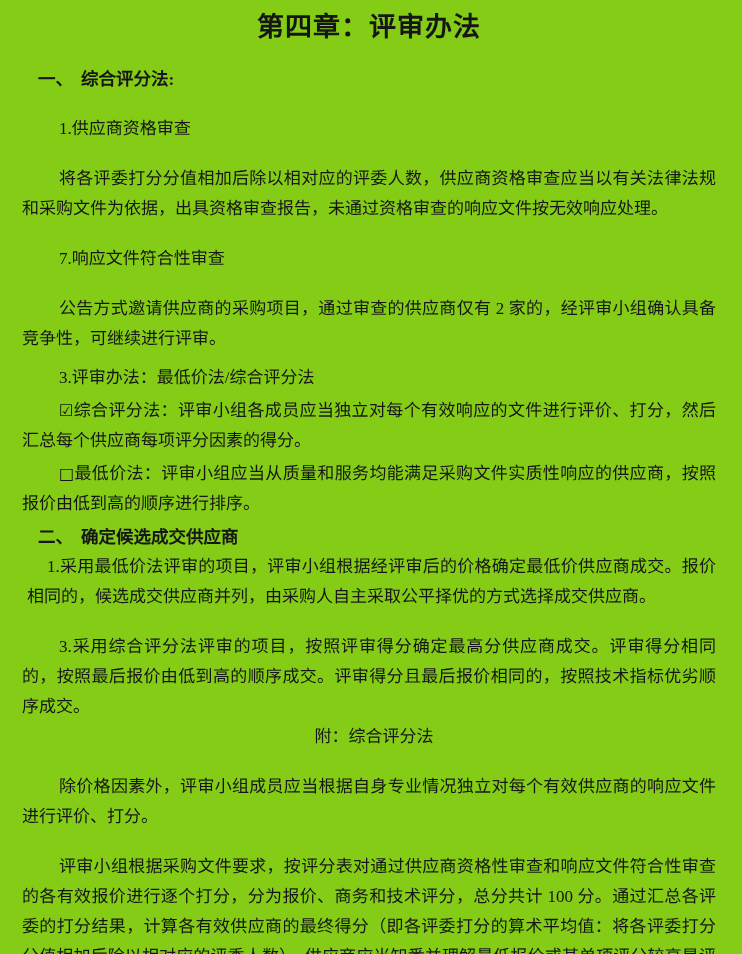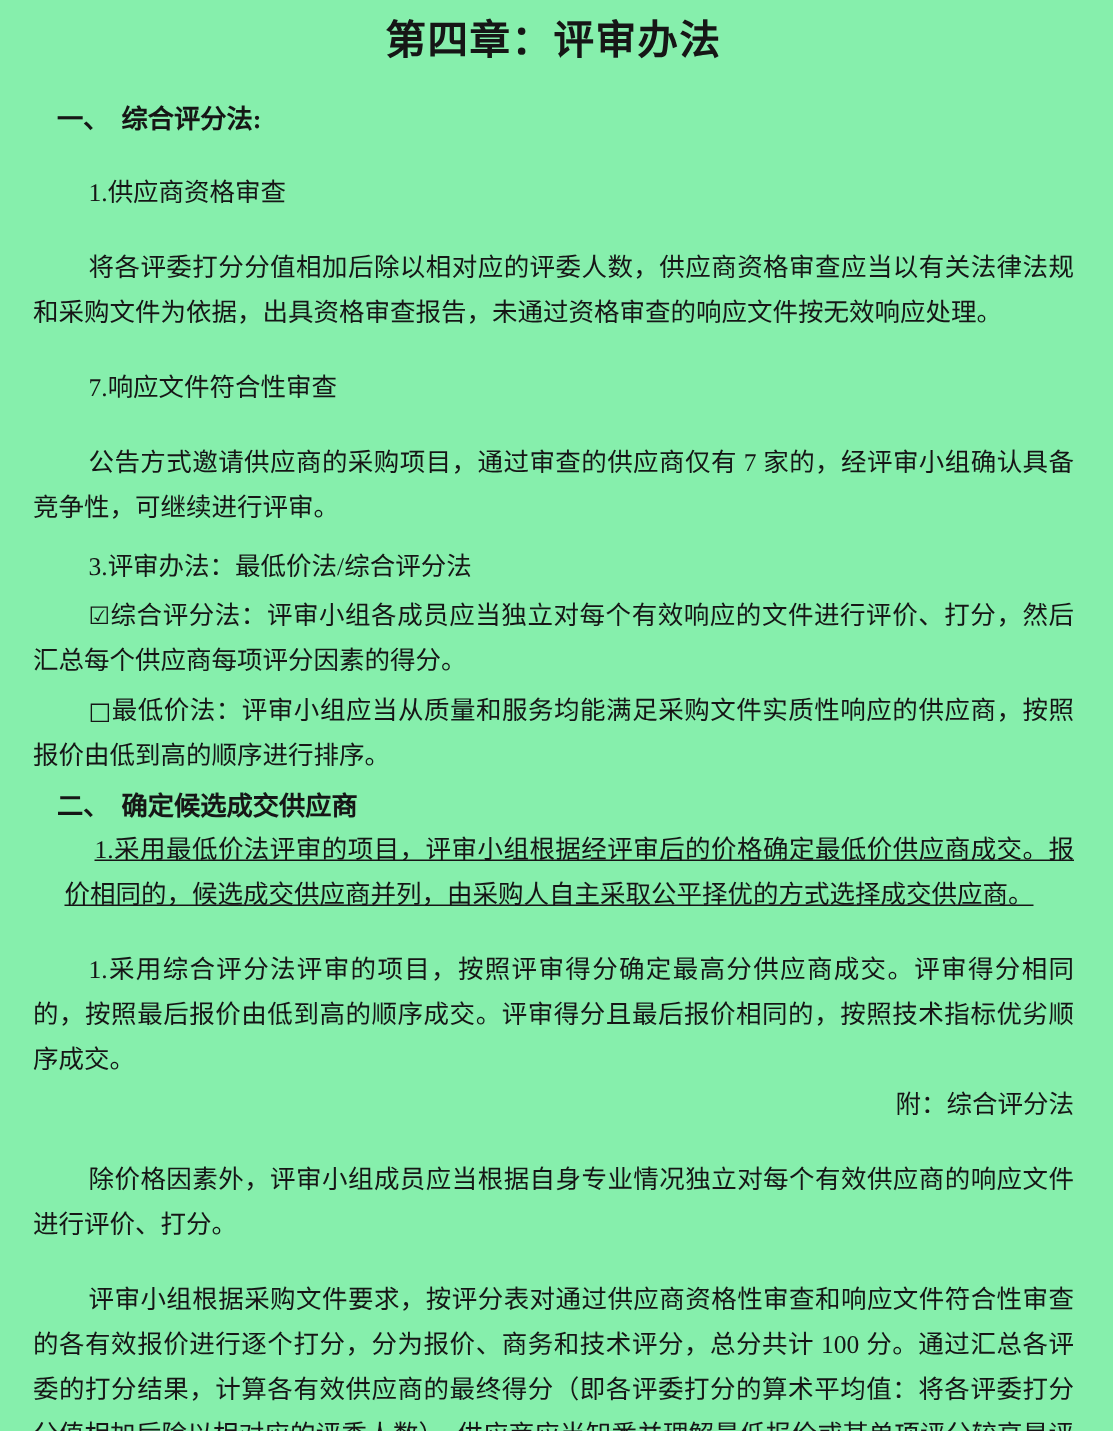--- a/index.html
+++ b/index.html
@@ -12,21 +12,21 @@
     height: 954px;
     overflow: hidden;
     color: #161616;
     font-family: "Liberation Serif", "DejaVu Serif", serif;
   }
   .page {
     box-sizing: border-box;
     width: 742px;
     height: 954px;
     padding: 8px 26px 0 22px;
-    background: #86efac;
+    background: #84cc16;
   }
   .doc-title {
     margin: 2px 0 20px 0;
     text-align: center;
     font-size: 27px;
     font-weight: bold;
     line-height: 34px;
     letter-spacing: 1px;
   }
   p {
@@ -39,23 +39,23 @@
   .para { text-indent: 37px; margin-top: 20px; }
   
   .subhead {
     margin-left: 16px;
     font-weight: bold;
     font-size: 17.5px;
     text-align: left;
   }
   .subhead .sec-no { margin-right: 8px; }
   
-  .appendix { margin-left: 10px; text-align: right; }
+  .appendix { margin-left: 10px; text-align: center; }
   
-  .hang { margin-left: 21px; text-indent: 20px; text-decoration: underline; }
+  .hang { margin-left: 5px; text-indent: 20px; }
   .gap-lg { margin-top: 9px; }
   .gap-sm { margin-top: 3px; }
   .checkbox {
     font-family: "DejaVu Sans", sans-serif;
     font-size: 16px;
   }
 </style>
 </head>
 <body>
 
@@ -65,33 +65,33 @@
 
   <p class="subhead"><span class="sec-no">一、</span><span>综合评分法:</span></p>
 
   <p class="para">1.供应商资格审查</p>
 
   <p class="para">将各评委打分分值相加后除以相对应的评委人数，供应商资格审查应当以有关法律法规和采购文件为依据，出具资格审查报告，未通过资格审查的响应文件按无效响应处理。</p>
 
   <p class="para">7.响应文件符合性审查</p>
 
 
-  <p class="para">公告方式邀请供应商的采购项目，通过审查的供应商仅有 7 家的，经评审小组确认具备竞争性，可继续进行评审。</p>
+  <p class="para">公告方式邀请供应商的采购项目，通过审查的供应商仅有 2 家的，经评审小组确认具备竞争性，可继续进行评审。</p>
 
   <p class="para gap-lg">3.评审办法：最低价法/综合评分法</p>
 
   <p class="para gap-sm"><span class="checkbox">☑</span><span>综合评分法：评审小组各成员应当独立对每个有效响应的文件进行评价、打分，然后汇总每个供应商每项评分因素的得分。</span></p>
 
   <p class="para gap-sm"><span class="checkbox">□</span><span>最低价法：评审小组应当从质量和服务均能满足采购文件实质性响应的供应商，按照报价由低到高的顺序进行排序。</span></p>
 
   <p class="subhead gap-sm"><span class="sec-no">二、</span><span>确定候选成交供应商</span></p>
 
   <p class="hang">1.采用最低价法评审的项目，评审小组根据经评审后的价格确定最低价供应商成交。报价相同的，候选成交供应商并列，由采购人自主采取公平择优的方式选择成交供应商。</p>
 
-  <p class="para">1.采用综合评分法评审的项目，按照评审得分确定最高分供应商成交。评审得分相同的，按照最后报价由低到高的顺序成交。评审得分且最后报价相同的，按照技术指标优劣顺序成交。</p>
+  <p class="para">3.采用综合评分法评审的项目，按照评审得分确定最高分供应商成交。评审得分相同的，按照最后报价由低到高的顺序成交。评审得分且最后报价相同的，按照技术指标优劣顺序成交。</p>
 
   <p class="appendix">附：综合评分法</p>
 
   <p class="para">除价格因素外，评审小组成员应当根据自身专业情况独立对每个有效供应商的响应文件进行评价、打分。</p>
 
   <p class="para">评审小组根据采购文件要求，按评分表对通过供应商资格性审查和响应文件符合性审查的各有效报价进行逐个打分，分为报价、商务和技术评分，总分共计 100 分。通过汇总各评委的打分结果，计算各有效供应商的最终得分（即各评委打分的算术平均值：将各评委打分分值相加后除以相对应的评委人数），供应商应当知悉并理解最低报价或某单项评分较高是评判是否推荐成交供应商的有利但非充分依据。</p>
 
 </div>
 
 </body></html>

